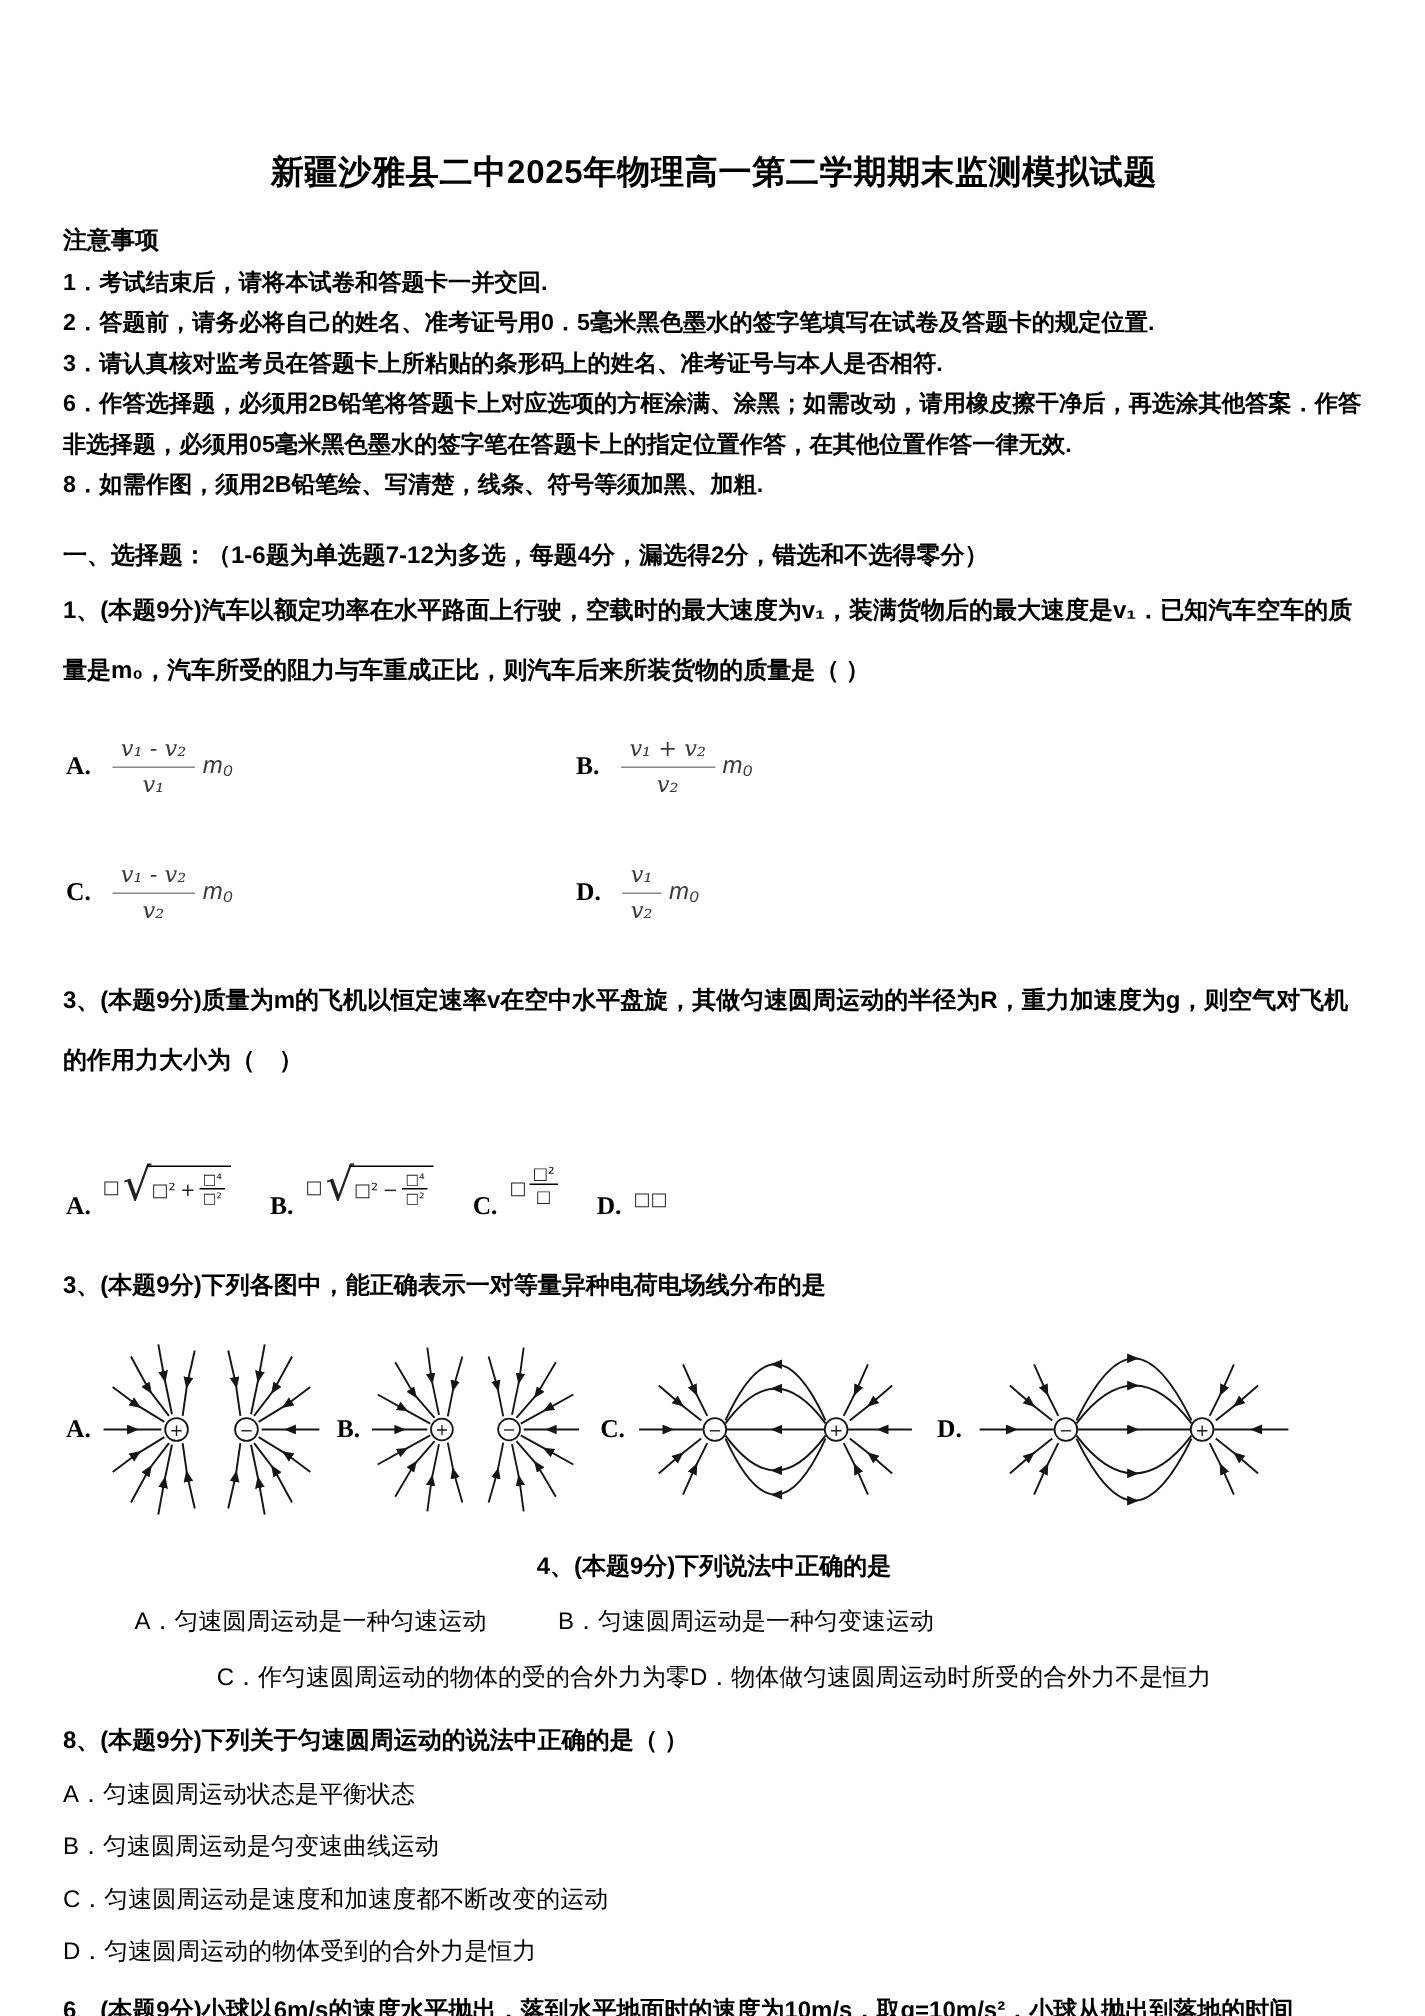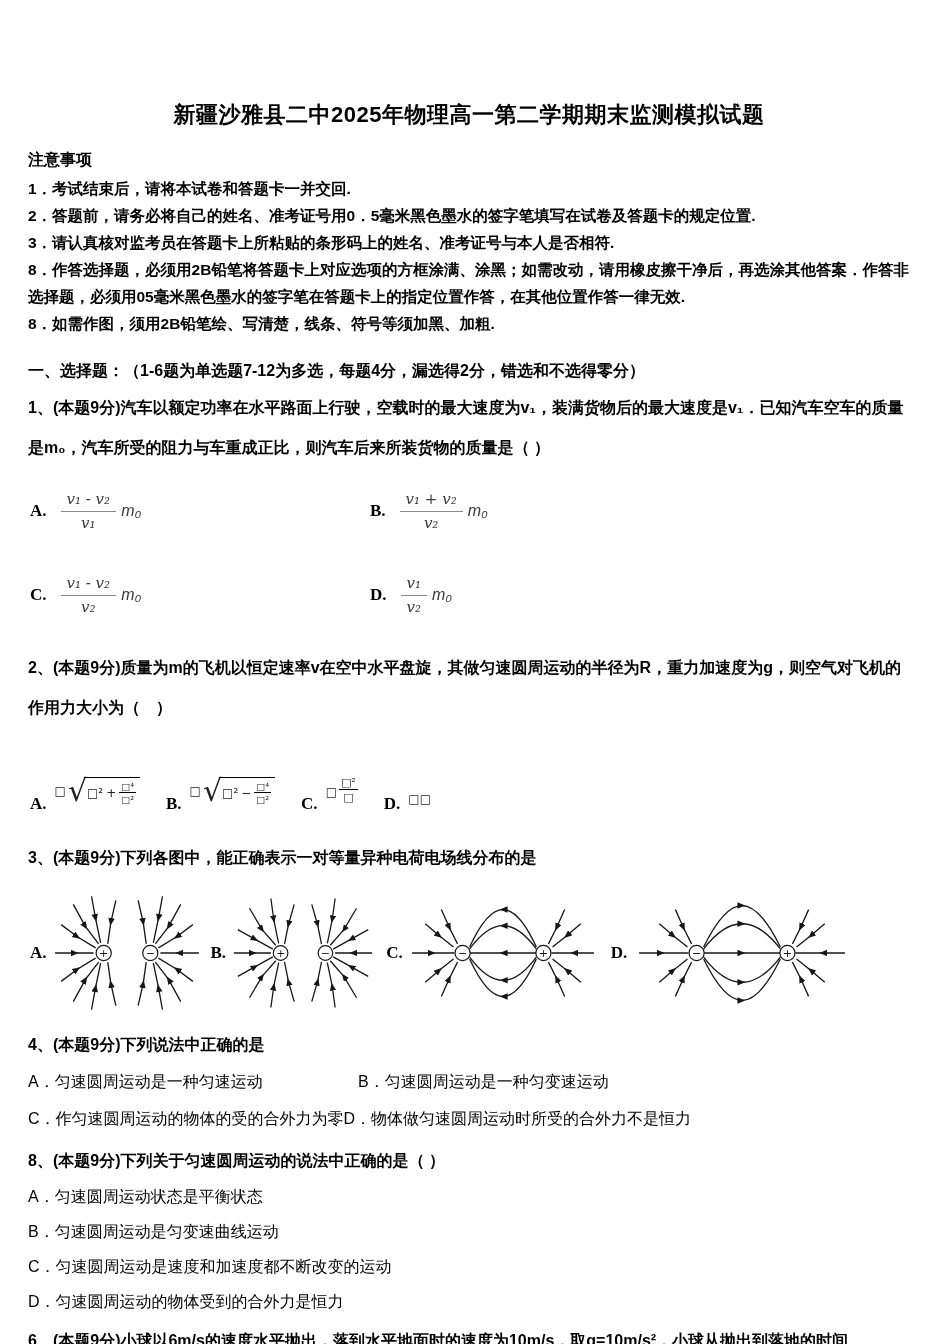--- a/index.html
+++ b/index.html
@@ -1,20 +1,20 @@
 <!DOCTYPE html>
 <html><head>
 <meta charset="utf-8">
 <style>
   html,body{margin:0;padding:0;background:#fff;}
   .page{
     position:relative;
     width:950px;height:1344px;
     box-sizing:border-box;
-    padding:100px 40px 0 28px;
+    padding:100px 40px 0 42px;
     background:#fff;
     overflow:hidden;
     font-family:"Liberation Sans",sans-serif;
     color:#000;
   }
   .title{
     font-size:22px;font-weight:800;text-align:center;
     margin:0 0 20px 0;letter-spacing:.5px;
   }
   .notice-heading{font-size:16px;font-weight:700;margin:0 0 4px 0;}
@@ -82,21 +82,21 @@
 
 <div class="page">
 
   <h1 class="title">新疆沙雅县二中2025年物理高一第二学期期末监测模拟试题</h1>
 
   <div>
     <p class="notice-heading">注意事项</p>
     <p class="notice-item">1．考试结束后，请将本试卷和答题卡一并交回.</p>
     <p class="notice-item">2．答题前，请务必将自己的姓名、准考证号用0．5毫米黑色墨水的签字笔填写在试卷及答题卡的规定位置.</p>
     <p class="notice-item">3．请认真核对监考员在答题卡上所粘贴的条形码上的姓名、准考证号与本人是否相符.</p>
-    <p class="notice-item">8．作答选择题，必须用2B铅笔将答题卡上对应选项的方框涂满、涂黑；如需改动，请用橡皮擦干净后，再选涂其他答案．作答非选择题，必须用05毫米黑色墨水的签字笔在答题卡上的指定位置作答，在其他位置作答一律无效.</p>
+    <p class="notice-item">6．作答选择题，必须用2B铅笔将答题卡上对应选项的方框涂满、涂黑；如需改动，请用橡皮擦干净后，再选涂其他答案．作答非选择题，必须用05毫米黑色墨水的签字笔在答题卡上的指定位置作答，在其他位置作答一律无效.</p>
     <p class="notice-item">8．如需作图，须用2B铅笔绘、写清楚，线条、符号等须加黑、加粗.</p>
   </div>
 
   <p class="section-heading">一、选择题：（1-6题为单选题7-12为多选，每题4分，漏选得2分，错选和不选得零分）</p>
 
   <div>
     <p class="stem">1、(本题9分)汽车以额定功率在水平路面上行驶，空载时的最大速度为v₁，装满货物后的最大速度是v₁．已知汽车空车的质量是m₀，汽车所受的阻力与车重成正比，则汽车后来所装货物的质量是（ ）</p>
     <div class="q1-grid">
       <div class="q1-opt">
         <span class="olabel">A.</span>
@@ -127,21 +127,21 @@
         <span class="frac">
           <span class="num">v₁</span>
           <span class="den">v₂</span>
         </span>
         <span class="coeff">m₀</span>
       </div>
     </div>
   </div>
 
   <div style="margin-top:24px;">
-    <p class="stem">2、(本题9分)质量为m的飞机以恒定速率v在空中水平盘旋，其做匀速圆周运动的半径为R，重力加速度为g，则空气对飞机的作用力大小为（　）</p>
+    <p class="stem">3、(本题9分)质量为m的飞机以恒定速率v在空中水平盘旋，其做匀速圆周运动的半径为R，重力加速度为g，则空气对飞机的作用力大小为（　）</p>
     <div class="q2-row">
       <div class="q2-opt">
         <span class="olabel">A.</span>
         <span class="formula">
           <span class="tofu">□</span>
           <span class="radical"></span>
           <span class="vinc">
             <span>□²</span>
             <span class="op">+</span>
             <span class="sfrac">
@@ -319,21 +319,21 @@
           <circle class="charge" cx="65" cy="55" r="7.5"></circle>
           <circle class="charge" cx="155" cy="55" r="7.5"></circle>
           <text class="charge-sign" x="65" y="59">−</text>
           <text class="charge-sign" x="155" y="59">+</text>
         </svg>
       </div>
 
     </div>
   </div>
 
-  <div style="margin-top:10px;">
+  <div style="margin-top:10px;text-align:center;">
     <p class="stem" style="line-height:37px;">4、(本题9分)下列说法中正确的是</p>
     <div class="opt-pair">
       <p class="opt-line opt-a">A．匀速圆周运动是一种匀速运动</p>
       <p class="opt-line">B．匀速圆周运动是一种匀变速运动</p>
     </div>
     <p class="opt-line">C．作匀速圆周运动的物体的受的合外力为零D．物体做匀速圆周运动时所受的合外力不是恒力</p>
   </div>
 
   <div style="margin-top:6px;">
     <p class="stem" style="line-height:36px;">8、(本题9分)下列关于匀速圆周运动的说法中正确的是（ ）</p>

